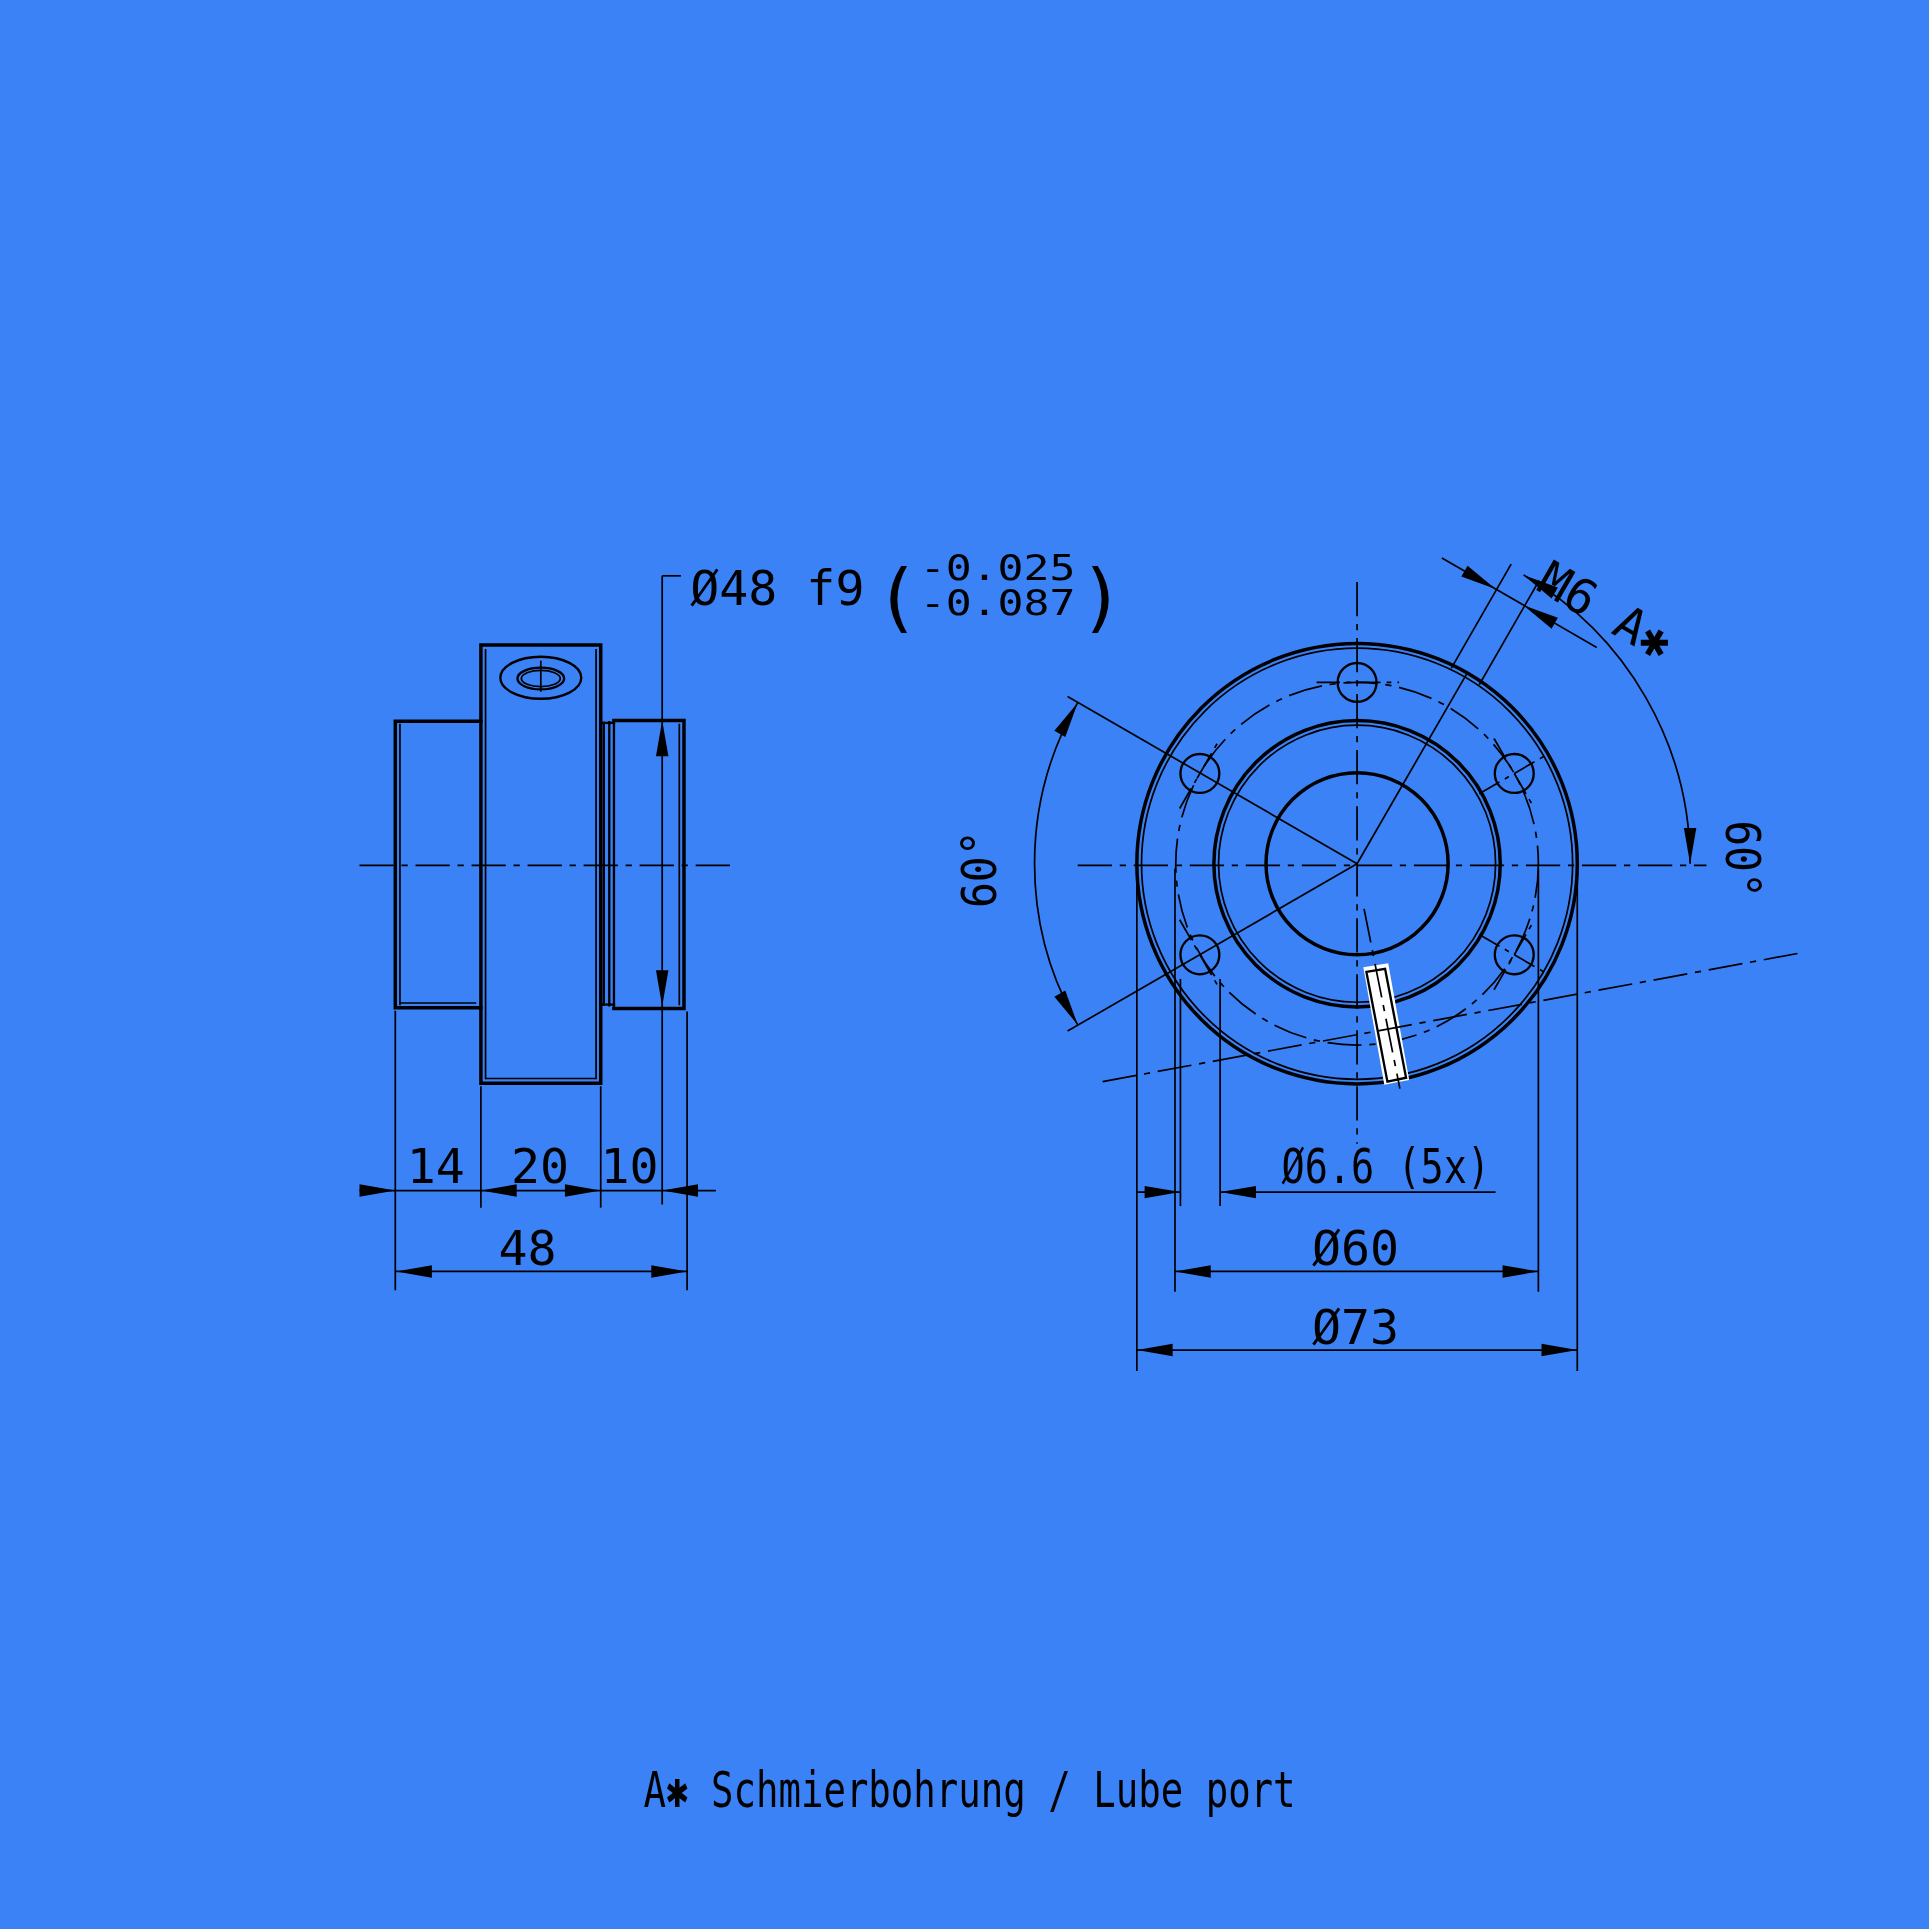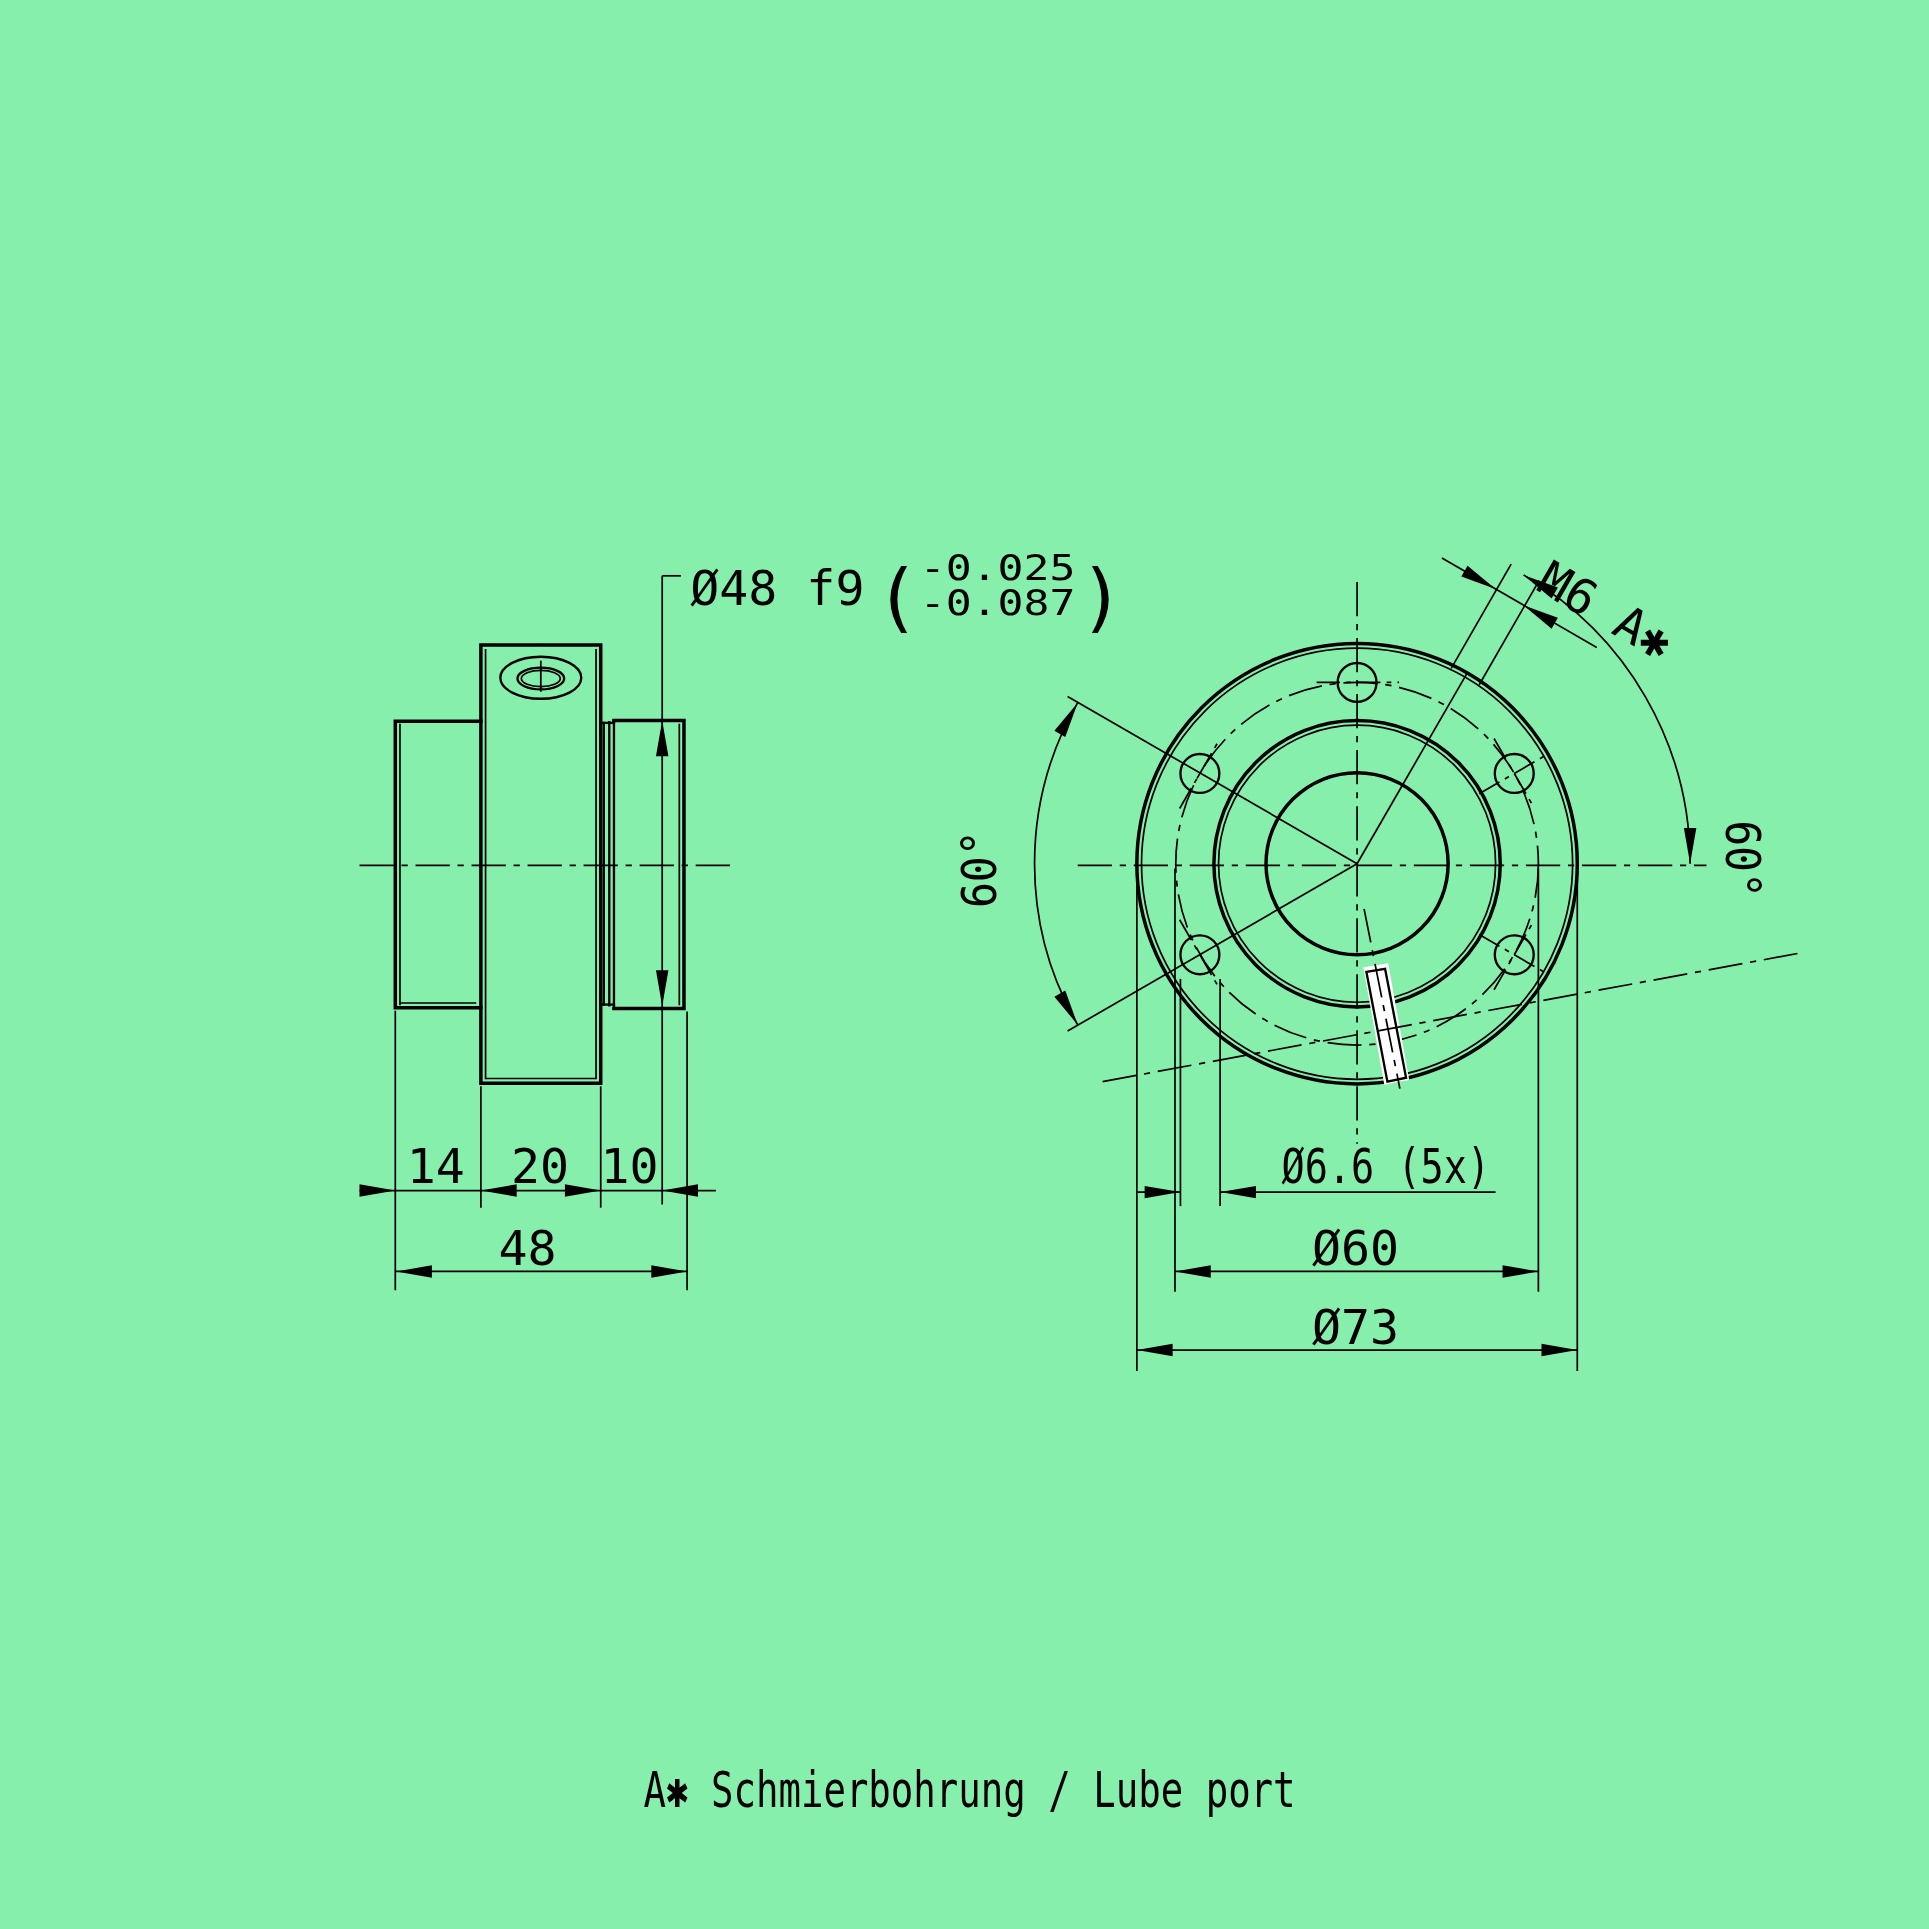--- a/index.html
+++ b/index.html
@@ -1,16 +1,16 @@
 <!DOCTYPE html>
 <html style="font-size:12.5px"><head>
 <meta charset="utf-8">
 <style>
   html,body{margin:0;padding:0;background:#ffffff;}
-  .stage{width:1929px;height:1929px;background:#86efac;position:relative;}
+  .stage{width:1929px;height:1929px;background:#3b82f6;position:relative;}
   svg text{
     font-family:"DejaVu Sans Mono","DejaVu Sans",monospace;
     fill:#000000;
   }
   .t62{font-size:62px;}
   .t46{font-size:46px;}
   .t96{font-size:96px;}
   .t64{font-size:64px;}
   .thick{stroke:#000;stroke-width:4.5;fill:none;stroke-linecap:square;}
   .med{stroke:#000;stroke-width:3;fill:none;stroke-linecap:square;}

